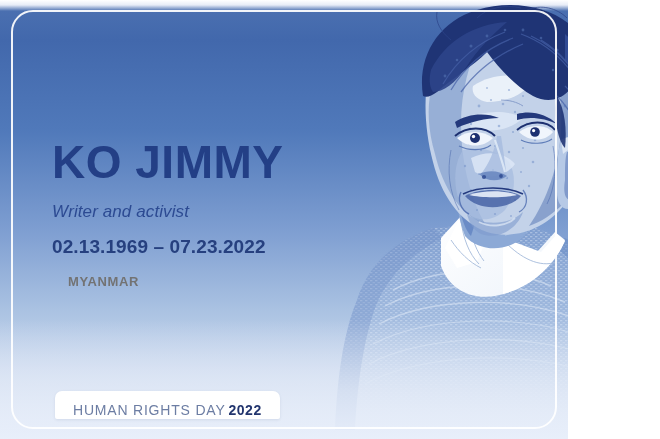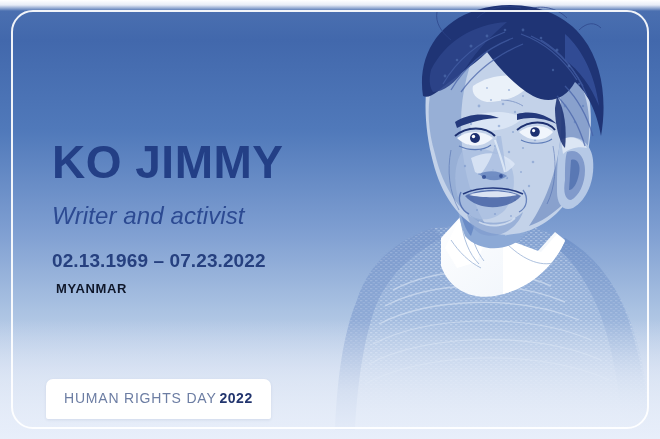--- a/index.html
+++ b/index.html
@@ -3,21 +3,21 @@
 <meta charset="utf-8">
 <title>Human Rights Day Portrait Card</title>
 <style>
   html, body {
     margin: 0;
     padding: 0;
     background: #ffffff;
   }
   #card {
     position: relative;
-    width: 660px;
+    width: 568px;
     height: 439px;
     overflow: hidden;
     font-family: "Liberation Sans", sans-serif;
     background: #eef2fa;
   }
 
   
   .backdrop {
     position: absolute;
     inset: 0;
@@ -79,50 +79,50 @@
   .name {
     font-size: 46px;
     font-weight: 700;
     letter-spacing: 0.5px;
     color: #233f86;
     line-height: 1.05;
     margin: 0 0 16px 0;
     white-space: nowrap;
   }
   .role {
-    font-size: 24px;
+    font-size: 17px;
     font-style: italic;
     font-weight: 400;
     color: #2c4a92;
-    margin: 0 0 20px 0;
+    margin: 0 0 14px 0;
     letter-spacing: 0.1px;
   }
   .dates {
     font-size: 19px;
     font-weight: 700;
     color: #26407f;
     margin: 0 0 9px 0;
     letter-spacing: 0.1px;
   }
   .country {
     font-size: 13px;
     font-weight: 700;
-    color: #0f172a;
+    color: #737373;
     letter-spacing: 0.6px;
-    margin: 4px;
+    margin: 16px;
   }
 
   
   .hr-label {
     position: absolute;
-    left: 46px;
+    left: 55px;
     bottom: 20px;
     background: #ffffff;
     border-radius: 7px 7px 2px 2px;
-    padding: 10px 18px 12px 18px;
+    padding: 10px 18px 0 18px;
     box-shadow: 0 1px 3px rgba(40,60,110,0.10);
   }
   .hr-label .lbl-main {
     font-size: 14px;
     letter-spacing: 0.8px;
     color: #6c7da3;
     font-weight: 400;
   }
   .hr-label .lbl-year {
     font-size: 14px;

